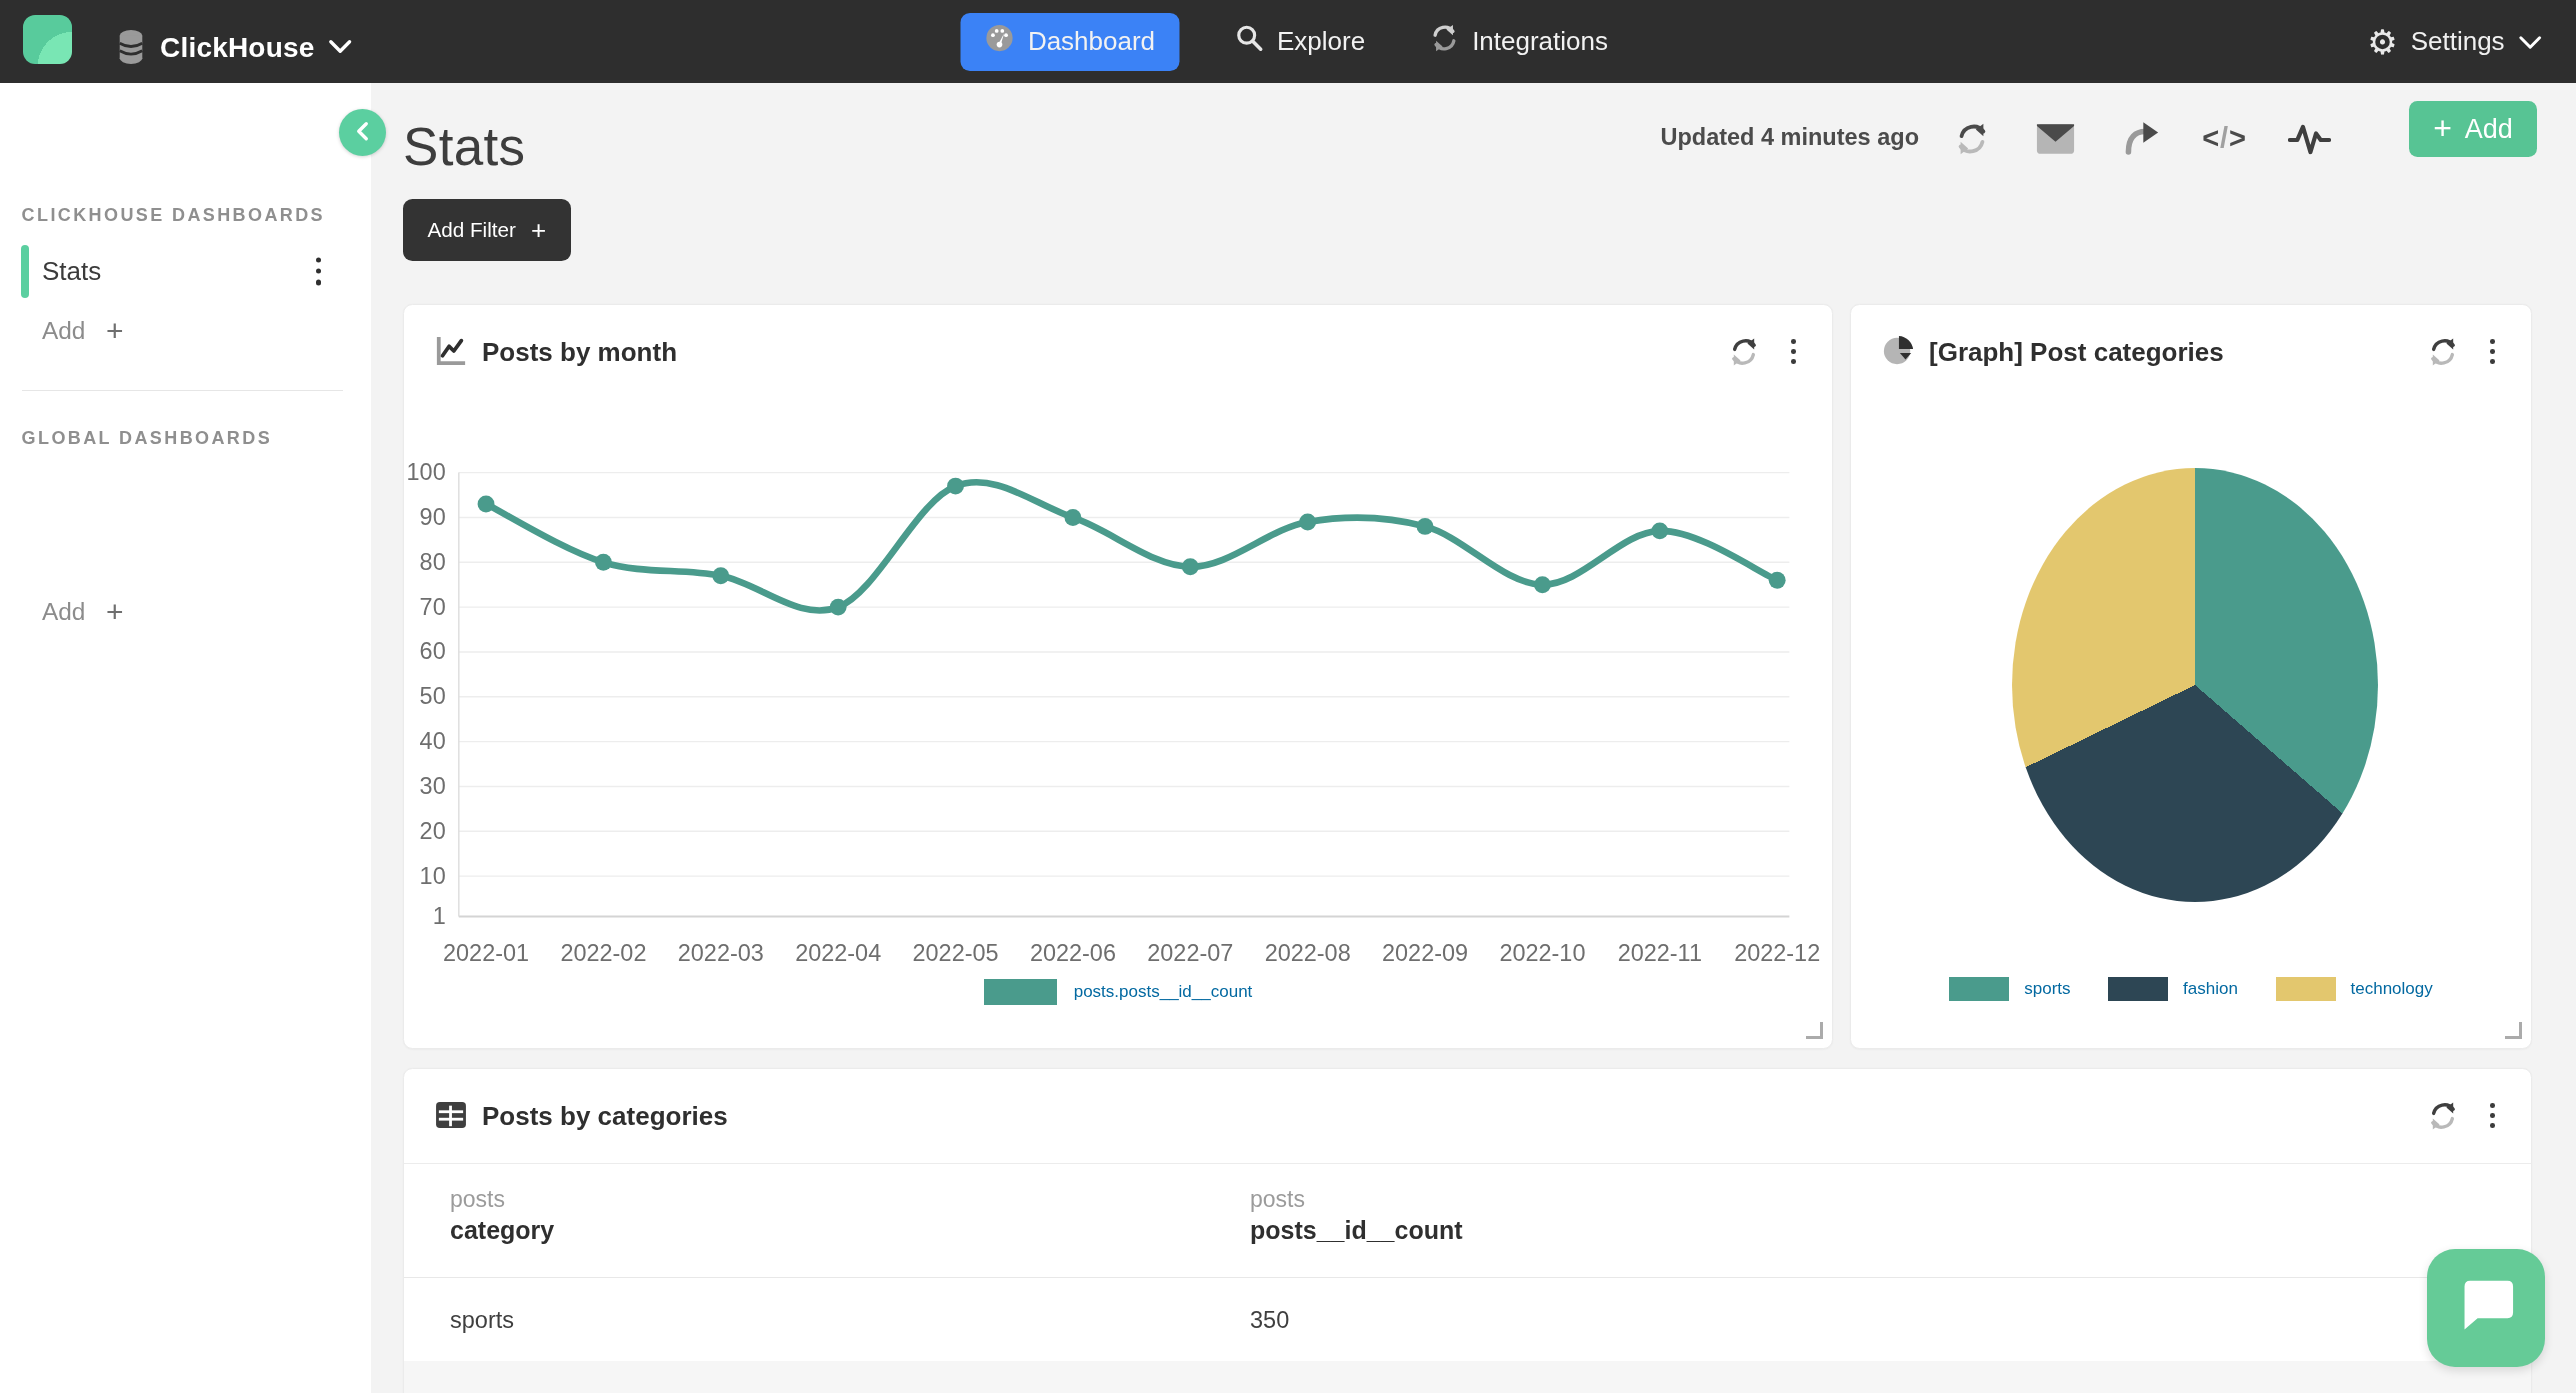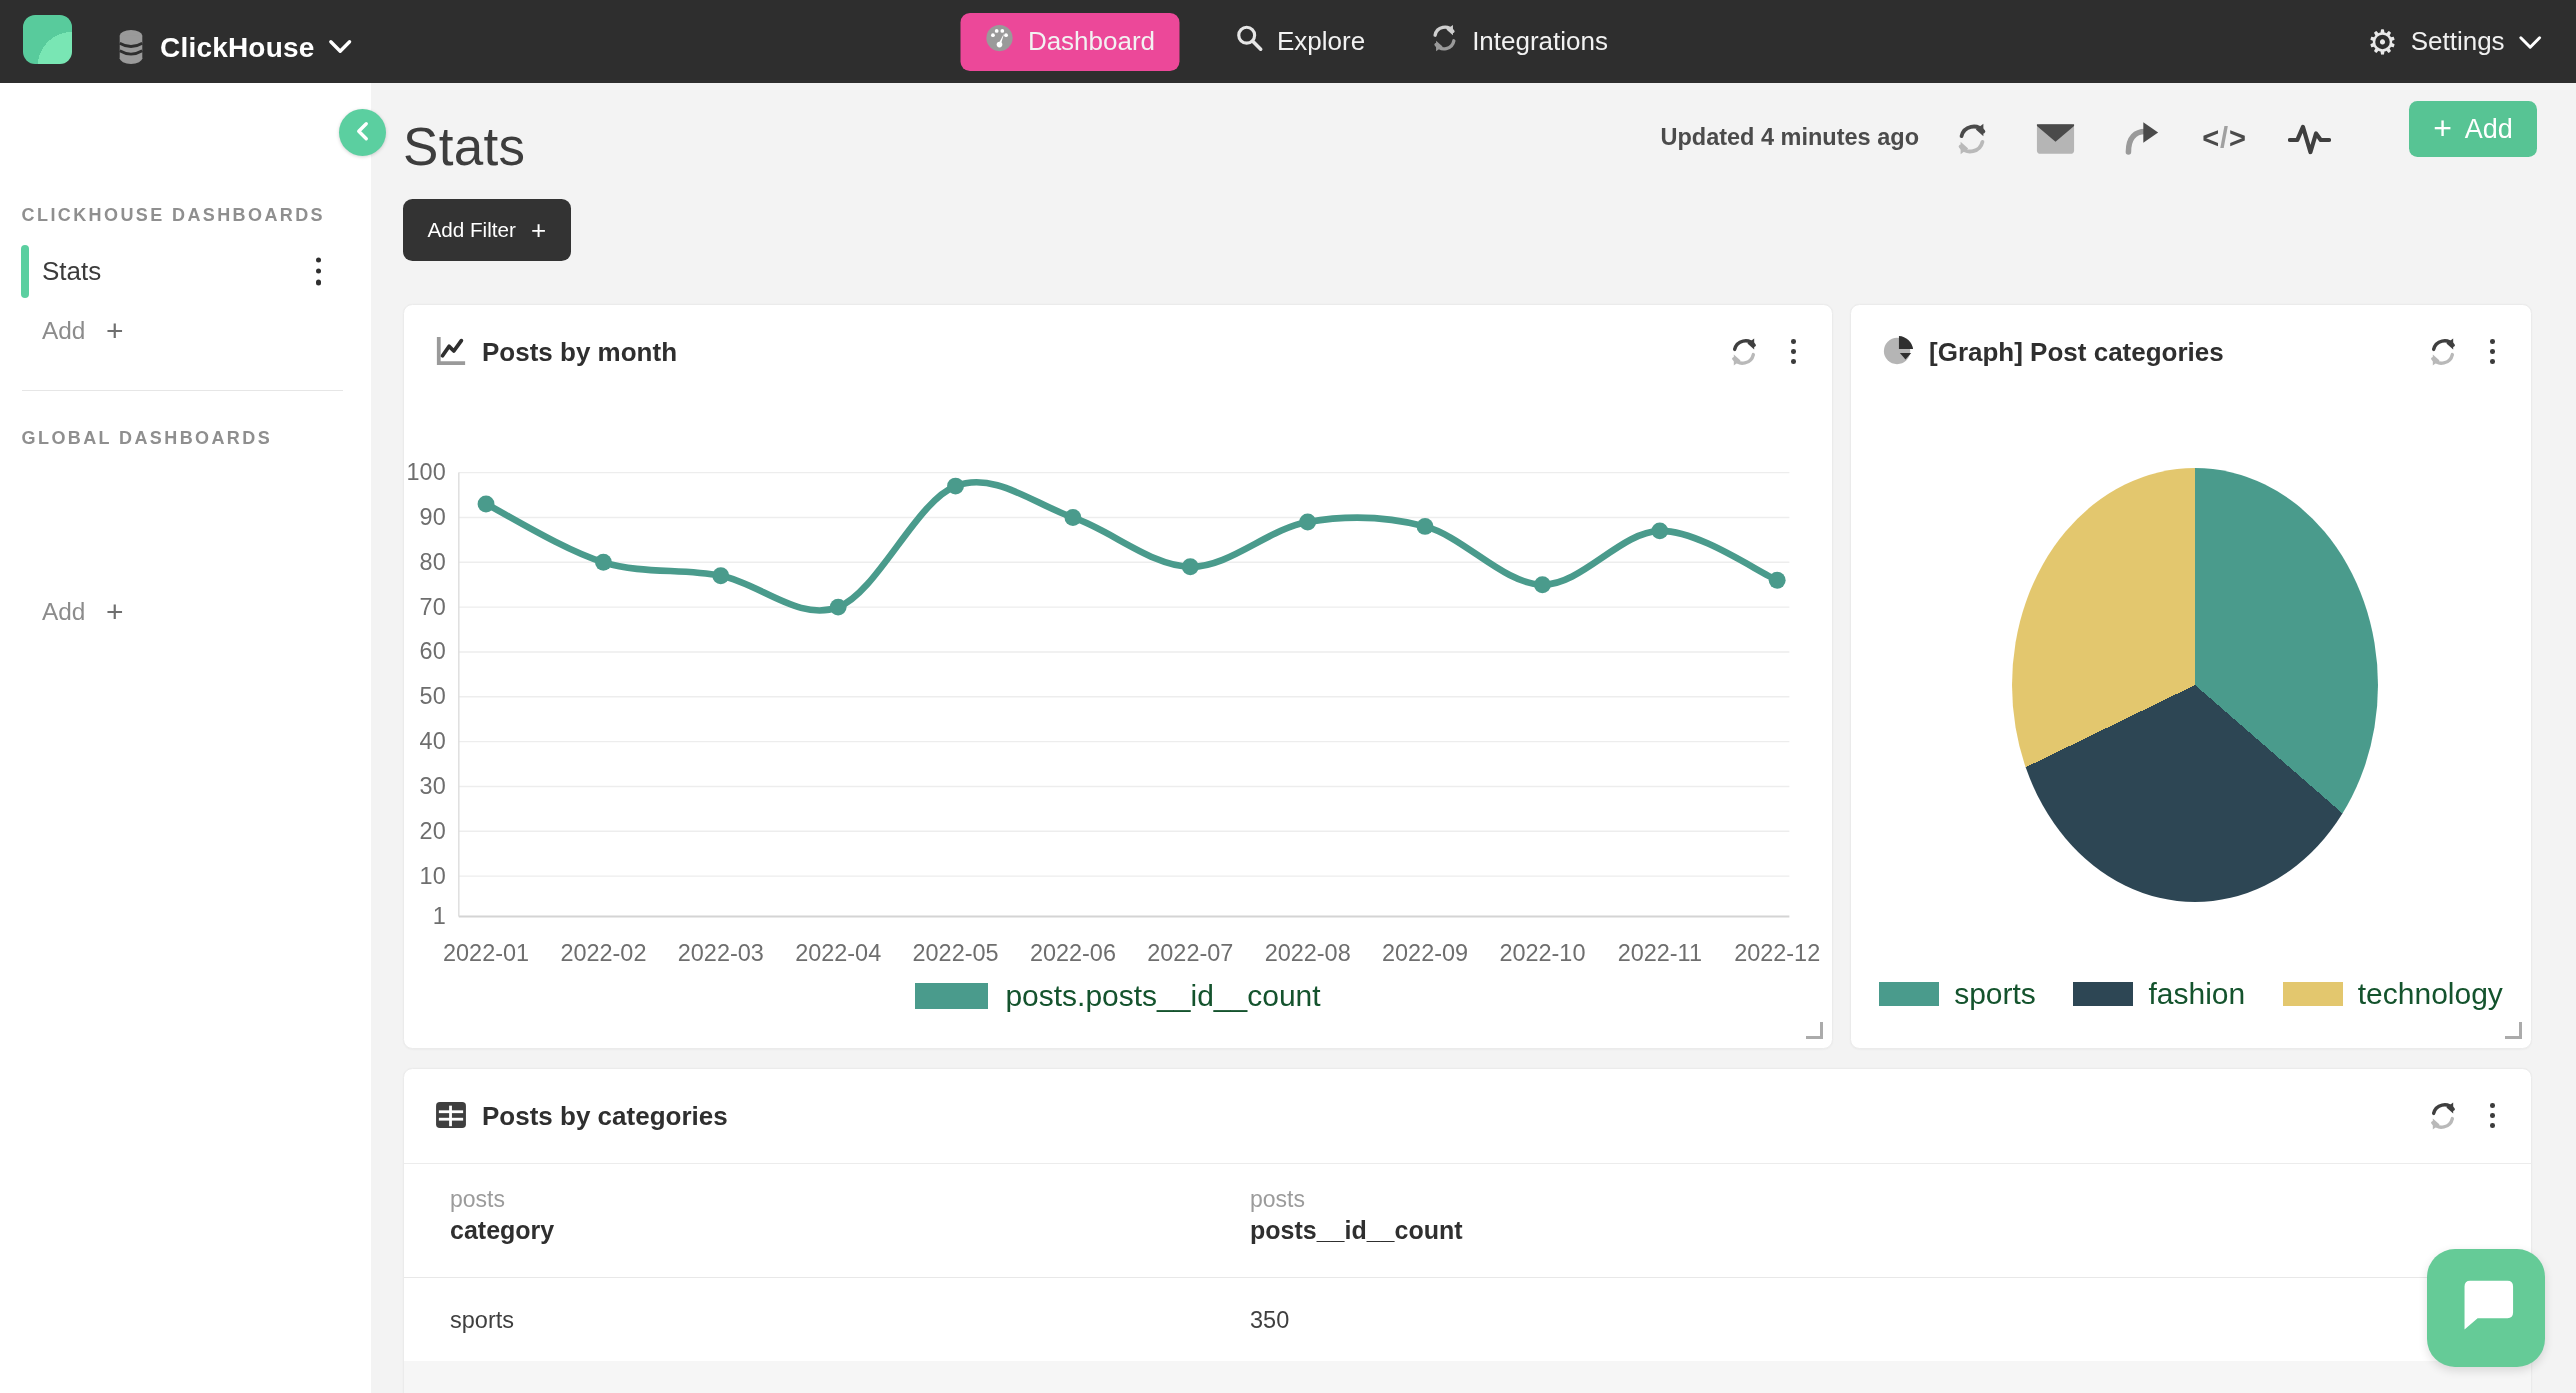--- a/index.html
+++ b/index.html
@@ -6,21 +6,21 @@
   #stage{position:relative;width:2576px;height:1393px;background:#f3f3f3;overflow:hidden;}
 
   
   .navbar{position:absolute;left:0;top:0;width:2576px;height:83px;background:#2e2e2e;z-index:30;}
   .logo{position:absolute;left:22.5px;top:15px;width:49px;height:49px;border-radius:12.2px;
         background:radial-gradient(130% 130% at 100% 105%, #79e6b4 0 54%, #58cb9c 54%);}
   .brand{position:absolute;left:115px;top:0;height:96px;display:flex;align-items:center;gap:13px;color:#fff;}
   .brand-label{font-size:28px;font-weight:600;letter-spacing:0.2px;}
   .nav-center{position:absolute;left:50%;top:0;transform:translateX(-50%);height:83px;display:flex;align-items:center;gap:49px;}
   .nav-item{display:flex;align-items:center;gap:13px;color:#f2f2f2;font-size:26px;font-weight:500;height:58px;padding:0 7.5px;border-radius:9.4px;cursor:pointer;white-space:nowrap;}
-  .nav-item.active{background:#ec4899;padding:0 24.4px;}
+  .nav-item.active{background:#3b82f6;padding:0 24.4px;}
   .nav-right{position:absolute;right:34px;top:0;height:83px;display:flex;align-items:center;gap:13px;color:#f0f0f0;font-size:26px;font-weight:500;}
   .gear-glyph{font-size:34px;color:#e9e9e9;line-height:1;}
 
   
   .sidebar{position:absolute;left:0;top:83px;width:371px;height:1311px;background:#ffffff;z-index:20;}
   .collapse-btn{position:absolute;left:339px;top:109px;width:47px;height:47px;border-radius:50%;background:#5bcfa0;
                 display:flex;align-items:center;justify-content:center;box-shadow:0 0.9px 3.8px rgba(0,0,0,.18);z-index:25;cursor:pointer;}
   .side-section-title{position:absolute;left:21.6px;font-size:18px;font-weight:600;letter-spacing:2.4px;color:#8f8f8f;}
   .side-item{position:absolute;left:0;width:371px;height:60px;display:flex;align-items:center;cursor:pointer;}
   .side-item .lbl{margin-left:42px;font-size:26px;font-weight:500;color:#3b3b3b;}
@@ -56,21 +56,21 @@
   .card-kebab{position:absolute;top:26px;width:32px;height:41px;display:flex;align-items:center;justify-content:center;cursor:pointer;}
   .card-kebab .col{display:flex;flex-direction:column;gap:5.6px;}
   .card-kebab i{width:4.7px;height:4.7px;border-radius:50%;background:#3c3c3c;display:block;}
   .resize-handle{position:absolute;right:9.4px;bottom:9.4px;width:14px;height:14px;border-right:3.8px solid #ababab;border-bottom:3.8px solid #ababab;cursor:nwse-resize;}
 
   
   #line-svg{position:absolute;left:0;top:101px;}
   .legend-row{position:absolute;left:0;right:0;display:flex;align-items:center;justify-content:center;gap:17px;}
   #card-line .legend-row{top:674px;}
   .legend-swatch{width:73px;height:26px;display:inline-block;}
-  .legend-label{font-size:30px;color:#14532d;}
+  .legend-label{font-size:17px;color:#0369a1;}
 
   
   #pie-ellipse{position:absolute;left:161px;top:163px;width:366px;height:434px;border-radius:50%;}
   #card-pie .legend-row{top:672px;gap:15px;}
   #card-pie .legend-row .legend-swatch{width:60px;height:24.4px;}
   #card-pie .legend-item{display:flex;align-items:center;gap:15px;margin:0 11.3px;}
 
   
   .tbl-divider{position:absolute;left:0;right:0;top:94px;height:0.9px;background:#ececec;}
   .tbl-header{position:absolute;left:0;right:0;top:94px;height:115px;}

